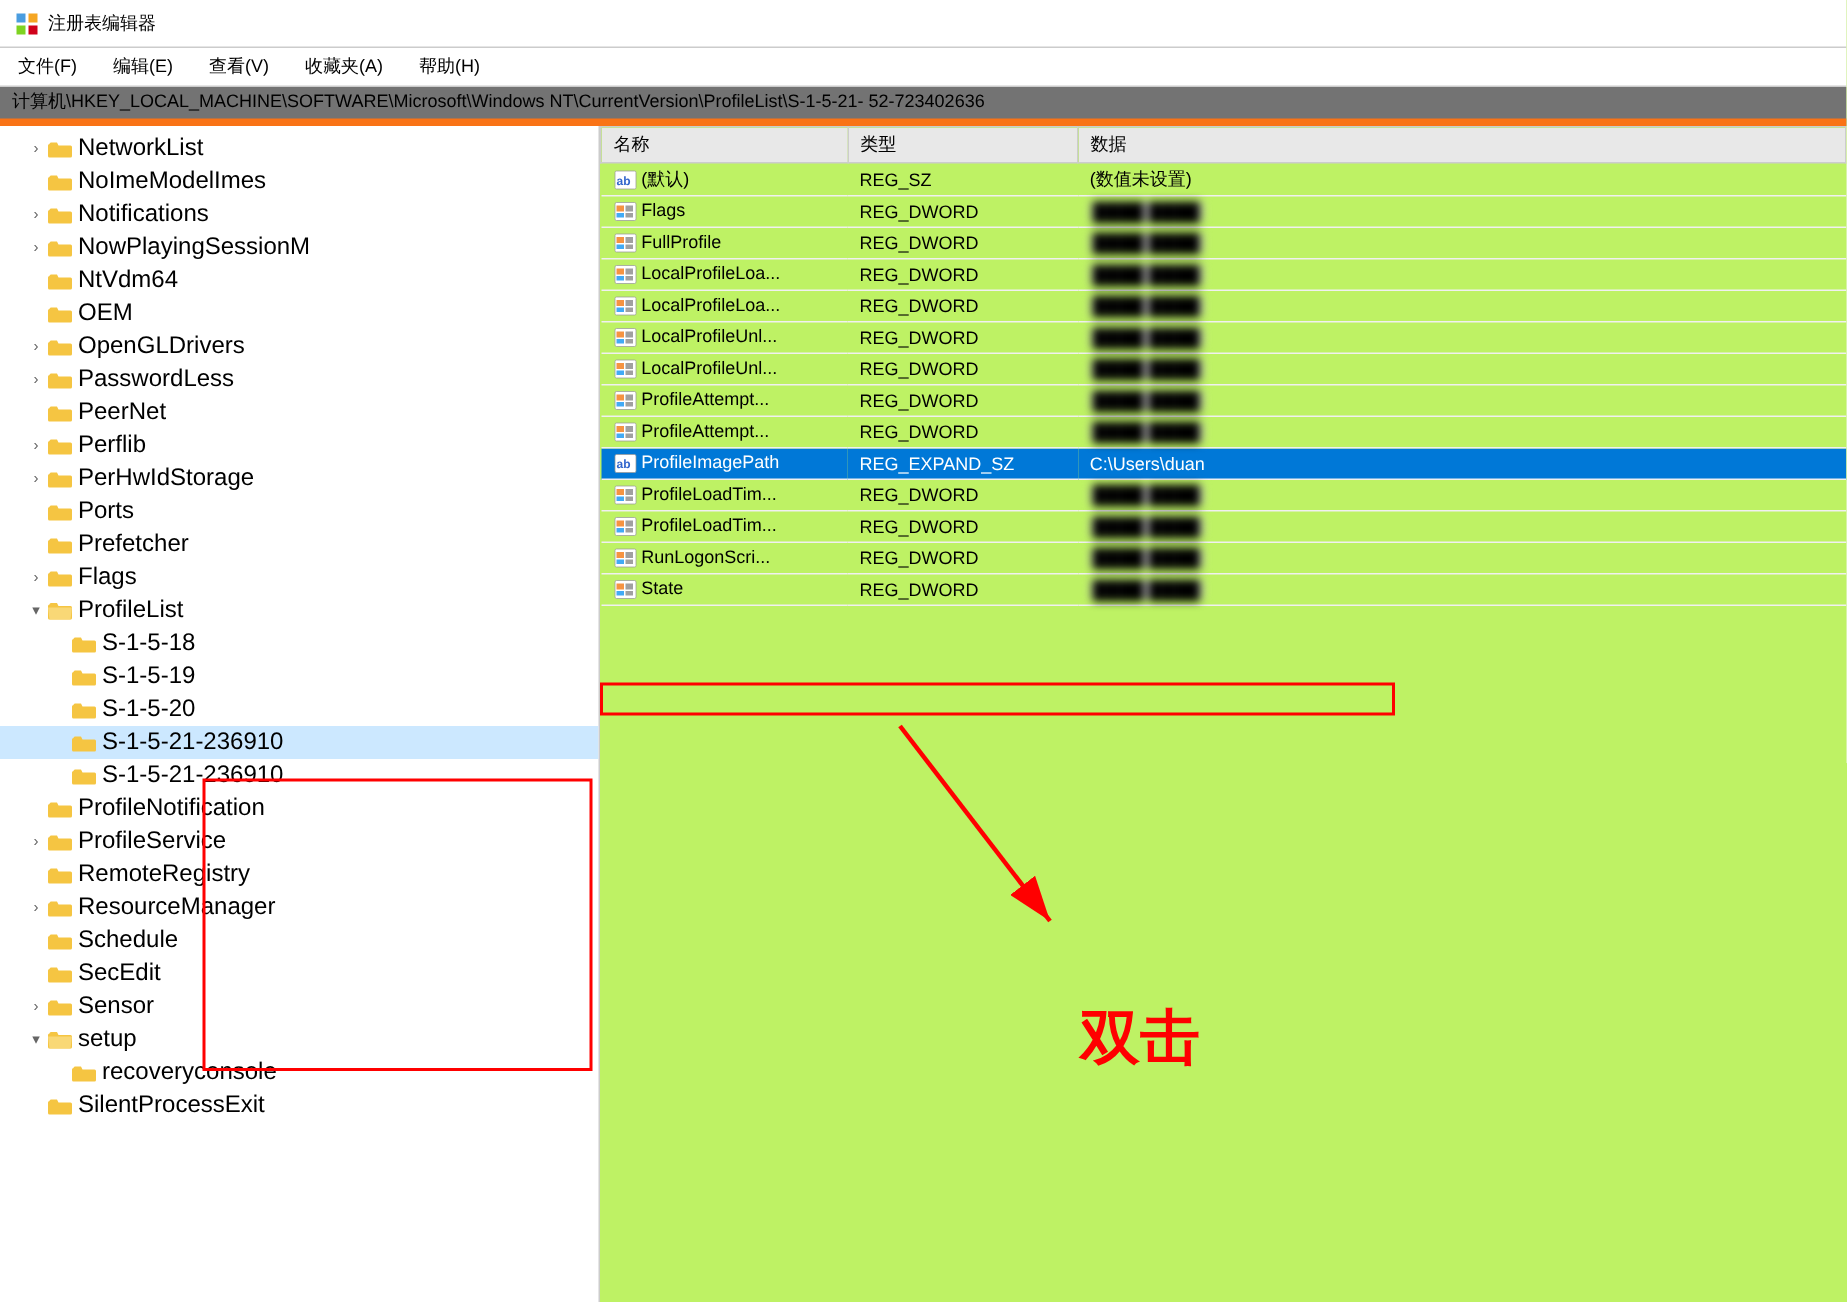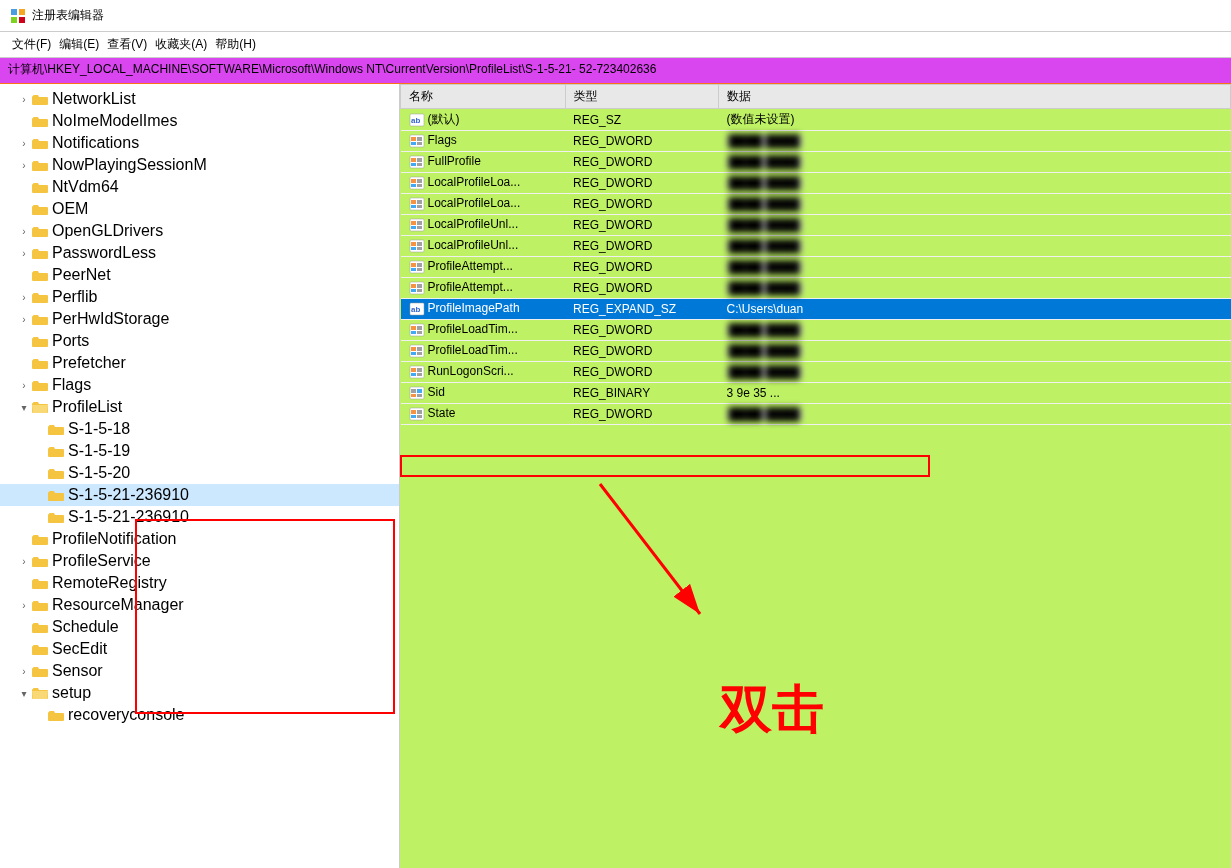--- a/index.html
+++ b/index.html
@@ -30,38 +30,39 @@
     .title-bar-text {
       font-size: 12px;
       color: #000;
     }
 
     
     .menu-bar {
       background: #fff;
       padding: 3px 8px;
       display: flex;
+      gap: 16px;
       border-bottom: 1px solid #ccc;
       height: 26px;
       align-items: center;
     }
     .menu-item {
       font-size: 12px;
       cursor: pointer;
       padding: 2px 4px;
     }
 
     
     .address-bar {
-      background: #d946ef;
+      background: #737373;
       padding: 3px 8px;
-      border-bottom: 1px solid #f97316;
+      border-bottom: 5px solid #f97316;
       height: 26px;
       display: flex;
-      align-items: flex-start;
+      align-items: flex-end;
       font-size: 12px;
       overflow: hidden;
     }
 
     
     .main-content {
       display: flex;
       height: calc(868px - 84px);
       background: #fff;
     }
@@ -148,25 +149,24 @@
 
     
     .blurred {
       filter: blur(3px);
       display: inline-block;
     }
 
     
     .double-click-text {
       position: absolute;
-      font-size: 52px;
+      font-size: 40px;
       font-weight: bold;
       color: red;
       pointer-events: none;
-      margin-top: 11px;
     }
 
     .main-wrapper {
       position: relative;
     }
 
     
     ::-webkit-scrollbar { width: 12px; height: 12px; }
     ::-webkit-scrollbar-track { background: #f0f0f0; }
     ::-webkit-scrollbar-thumb { background: #c0c0c0; border: 1px solid #a0a0a0; }
@@ -493,20 +493,30 @@
         </div>
         <div class="tree-item">
           <span class="tree-indent" style="width:32px; display:inline-block;"></span>
           <span class="tree-arrow"> </span>
           <span class="folder-icon">
             <svg width="16" height="16" viewBox="0 0 16 16">
               <path d="M1 5 Q1 4 2 4 L6 4 L7 6 L15 6 Q16 6 16 7 L16 13 Q16 14 15 14 L1 14 Q0 14 0 13 L0 6 Q0 5 1 5Z" fill="#f5c542"></path>
             </svg>
           </span>
           <span class="tree-label">recoveryconsole</span>
+        </div>
+        <div class="tree-item">
+          <span class="tree-indent" style="width:16px; display:inline-block;"></span>
+          <span class="tree-arrow"> </span>
+          <span class="folder-icon">
+            <svg width="16" height="16" viewBox="0 0 16 16">
+              <path d="M1 5 Q1 4 2 4 L6 4 L7 6 L15 6 Q16 6 16 7 L16 13 Q16 14 15 14 L1 14 Q0 14 0 13 L0 6 Q0 5 1 5Z" fill="#f5c542"></path>
+            </svg>
+          </span>
+          <span class="tree-label">SilentProcessExit</span>
         </div>
       </div>
 
     <div class="right-panel">
       <table class="reg-table">
         <thead>
           <tr>
             <th>名称</th>
             <th>类型</th>
             <th style="width:512px;">数据</th>
@@ -647,31 +657,20 @@
                   <rect x="2" y="9" width="5" height="3" fill="#42aaf5"></rect>
                   <rect x="8" y="4" width="5" height="4" fill="#a0a0a0"></rect>
                   <rect x="8" y="9" width="5" height="3" fill="#a0a0a0"></rect>
                 </svg>RunLogonScri...</td>
     <td>REG_DWORD</td>
     <td><span class="blurred" style="background:#ccc; border-radius:2px; padding:0 2px;">████ ████</span></td>
   </tr>
             <tr>
     <td><svg width="16" height="16" viewBox="0 0 16 16" style="vertical-align:middle;margin-right:3px;">
                   <rect x="1" y="2" width="14" height="12" rx="1" fill="#fff" stroke="#999" stroke-width="0.5"></rect>
-                  <rect x="2" y="4" width="5" height="4" fill="#a0a0a0"></rect>
-                  <rect x="2" y="9" width="5" height="3" fill="#f59342"></rect>
-                  <rect x="8" y="4" width="5" height="4" fill="#42aaf5"></rect>
-                  <rect x="8" y="9" width="5" height="3" fill="#a0a0a0"></rect>
-                </svg>Sid</td>
-    <td>REG_BINARY</td>
-    <td>3 9e 35 ...</td>
-  </tr>
-            <tr>
-    <td><svg width="16" height="16" viewBox="0 0 16 16" style="vertical-align:middle;margin-right:3px;">
-                  <rect x="1" y="2" width="14" height="12" rx="1" fill="#fff" stroke="#999" stroke-width="0.5"></rect>
                   <rect x="2" y="4" width="5" height="4" fill="#f59342"></rect>
                   <rect x="2" y="9" width="5" height="3" fill="#42aaf5"></rect>
                   <rect x="8" y="4" width="5" height="4" fill="#a0a0a0"></rect>
                   <rect x="8" y="9" width="5" height="3" fill="#a0a0a0"></rect>
                 </svg>State</td>
     <td>REG_DWORD</td>
     <td><span class="blurred" style="background:#ccc; border-radius:2px; padding:0 2px;">████ ████</span></td>
   </tr>
           </tbody>
       </table>

